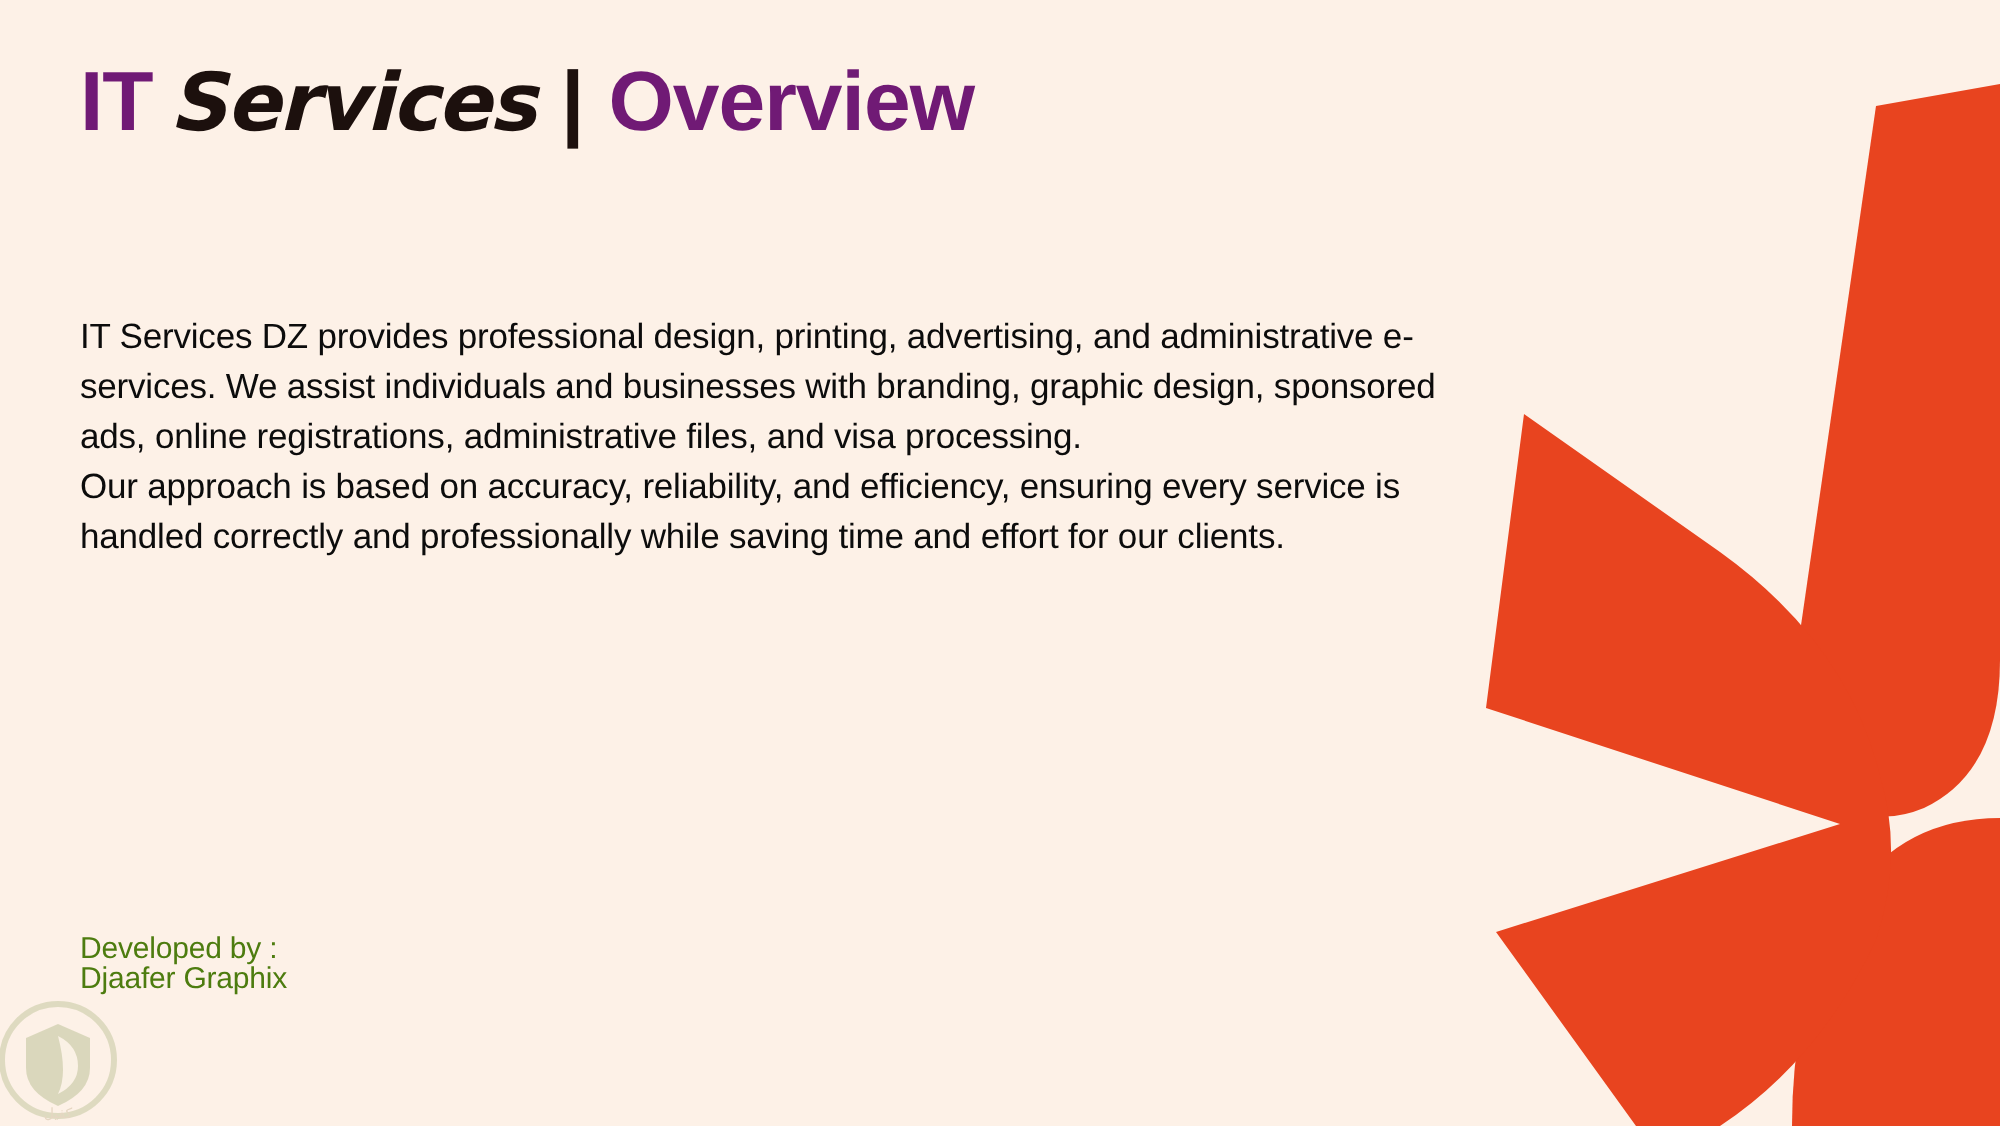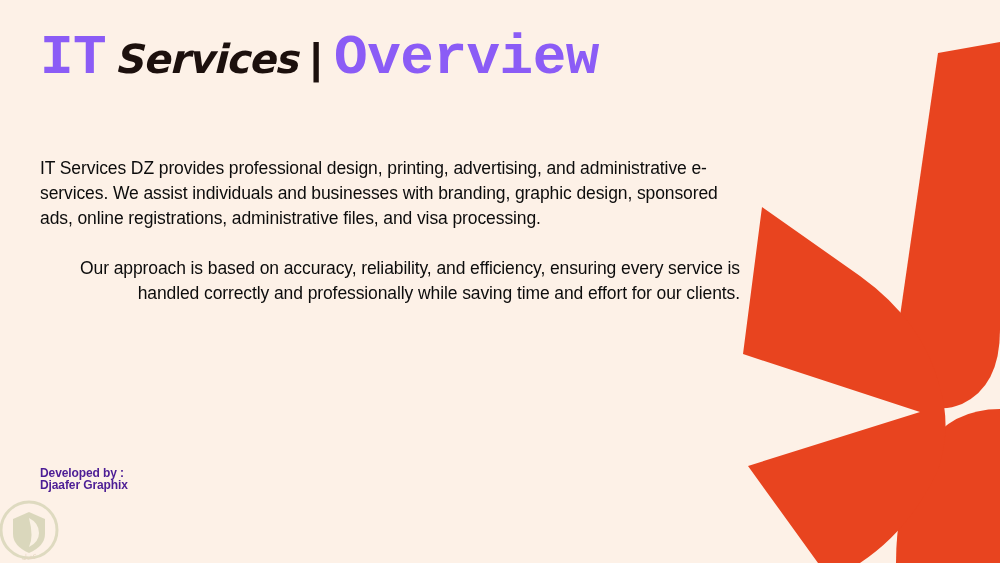--- a/index.html
+++ b/index.html
@@ -40,25 +40,25 @@
   
   #title-row {
     position: absolute;
     left: 40px;
     top: 30px;
     display: flex;
     align-items: baseline;
     white-space: nowrap;
   }
   .title-plain {
-    font-family: Liberation Mono, monospace;
+    font-family: Liberation Sans, sans-serif;
     font-weight: bold;
-    font-size: 56px;
+    font-size: 42px;
     letter-spacing: -0.5px;
-    color: #8b5cf6;
+    color: #701a75;
     line-height: 1;
   }
   .title-logo {
     font-family: "DejaVu Sans", sans-serif;
     font-weight: bold;
     font-style: italic;
     font-size: 40px;
     letter-spacing: -1px;
     color: #1c100d;
     line-height: 1;
@@ -84,35 +84,33 @@
   .paragraph {
     font-family: "Liberation Sans", sans-serif;
     font-weight: normal;
     font-size: 17.5px;
     line-height: 25px;
     color: #0c0c0c;
     letter-spacing: -0.1px;
     margin: 0;
   }
   #paragraph-approach {
-    margin-top: 25px;
-    text-align: right;
   }
 
   
   #credits {
     position: absolute;
     left: 40px;
     top: 467px;
   }
   .credit-line {
     font-family: "Liberation Sans", sans-serif;
-    font-weight: bold;
-    font-size: 12px;
-    color: #4c1d95;
+    font-weight: normal;
+    font-size: 15px;
+    color: #4d7c0f;
     line-height: 1;
     letter-spacing: -0.1px;
   }
   #credit-author {
   }
 
   
   #watermark {
     position: absolute;
     left: -2px;

